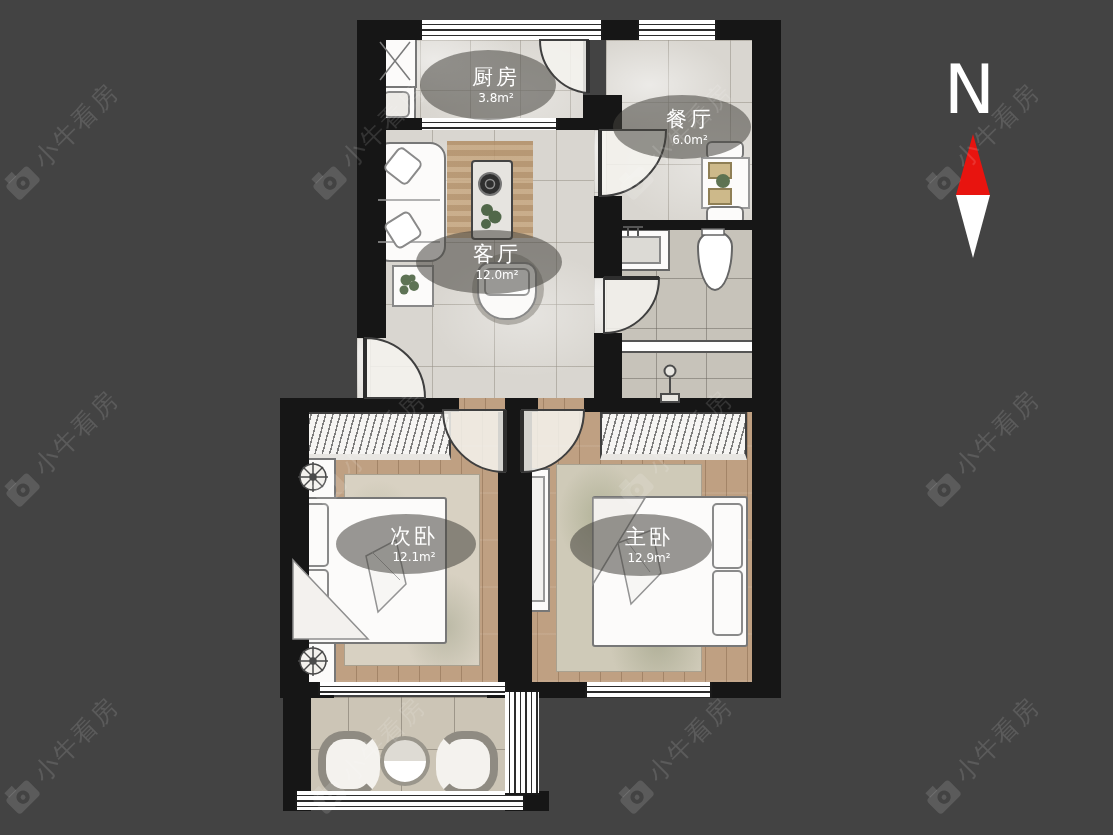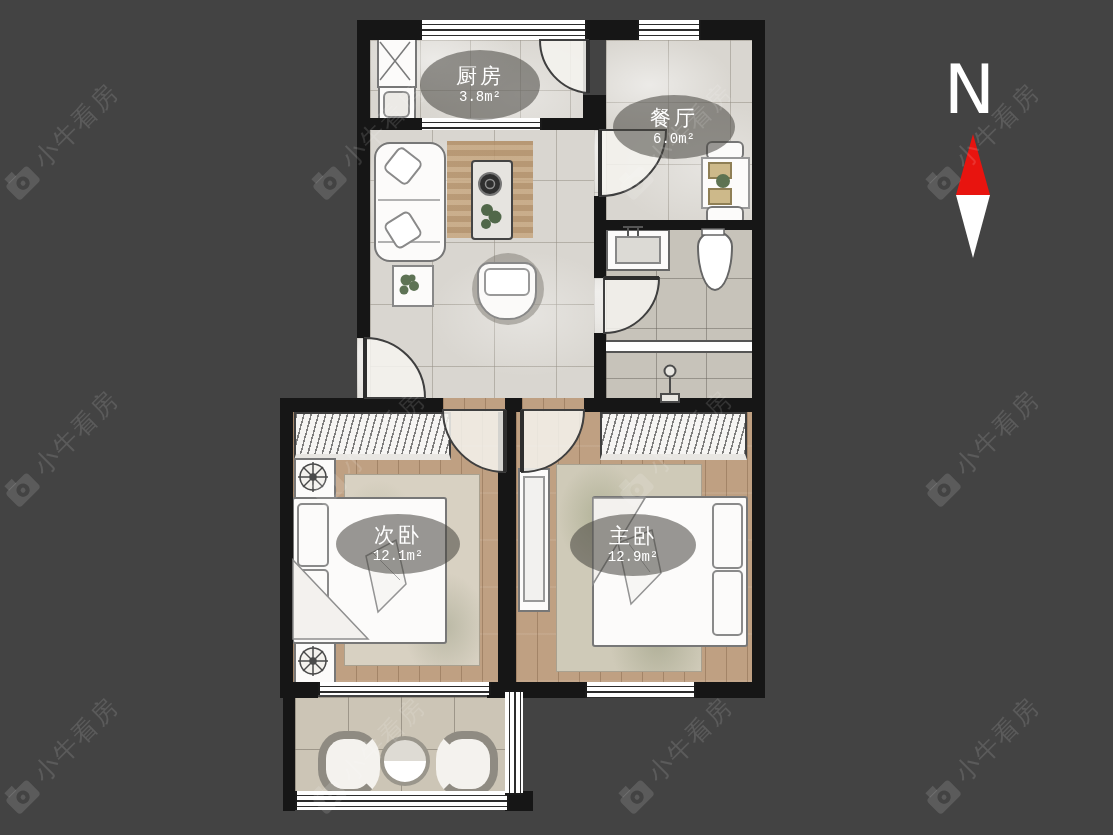--- a/index.html
+++ b/index.html
@@ -38,29 +38,29 @@
   .white{position:absolute;background:#fcfbfa;border:2px solid #777;}
   .wardrobe{position:absolute;background-color:#f6f5f3;
     background-image:repeating-linear-gradient(105deg, rgba(45,45,45,.6) 0 1.5px, transparent 1.5px 7px);
     border:2px solid #3f3f3f;border-bottom:6px solid #e8e6e2;}
   .rug{position:absolute;border:1px solid #a9a190;}
   
   .badge{position:absolute;background:rgba(70,68,62,.55);border-radius:50%;
     color:#fff;display:flex;flex-direction:column;align-items:center;justify-content:center;
     text-align:center;line-height:1.25;}
   .badge .rn{font-size:21px;letter-spacing:3px;}
-  .badge .ra{font-size:14px;font-family:Liberation Mono, monospace;}
+  .badge .ra{font-size:12px;}
   
   #north-letter{position:absolute;left:944px;top:56px;color:#fff;font-size:68px;font-weight:500;line-height:1;}
   
   .wm{position:absolute;width:230px;display:flex;align-items:center;gap:7px;
     color:rgba(255,255,255,0.13);font-size:25px;letter-spacing:2px;white-space:nowrap;
     transform:rotate(-45deg);pointer-events:none;z-index:60;}
   .wm svg{flex:0 0 auto;}
-  .badge,.wall,.winH,.winV{z-index:30;}
+  .badge,.wall,.winH,.winV{z-index:30;padding-left:16px;}
   .badge{z-index:50;}
   svg.overlay{position:absolute;left:0;top:0;z-index:40;pointer-events:none;}
 </style>
 </head>
 <body>
 
 <div id="screen">
 
   <div class="marble" style="left:370px;top:40px;width:213px;height:78px;background-size:auto,auto,50px 50px,50px 50px;"></div>
   <div class="marble" style="left:606px;top:40px;width:146px;height:180px;"></div>
@@ -243,20 +243,24 @@
   </svg>
 
   <div class="badge" style="left:420px;top:50px;width:120px;height:70px;">
     <span class="rn">厨房</span>
     <span class="ra">3.8m²</span>
   </div>
   <div class="badge" style="left:613px;top:95px;width:122px;height:64px;">
     <span class="rn">餐厅</span>
     <span class="ra">6.0m²</span>
   </div>
+  <div class="badge" style="left:416px;top:230px;width:130px;height:64px;">
+    <span class="rn">客厅</span>
+    <span class="ra">12.0m²</span>
+  </div>
   <div class="badge" style="left:336px;top:514px;width:124px;height:60px;">
     <span class="rn">次卧</span>
     <span class="ra">12.1m²</span>
   </div>
   <div class="badge" style="left:570px;top:514px;width:126px;height:62px;">
     <span class="rn">主卧</span>
     <span class="ra">12.9m²</span>
   </div>
 
   <div id="north-letter">N</div>

